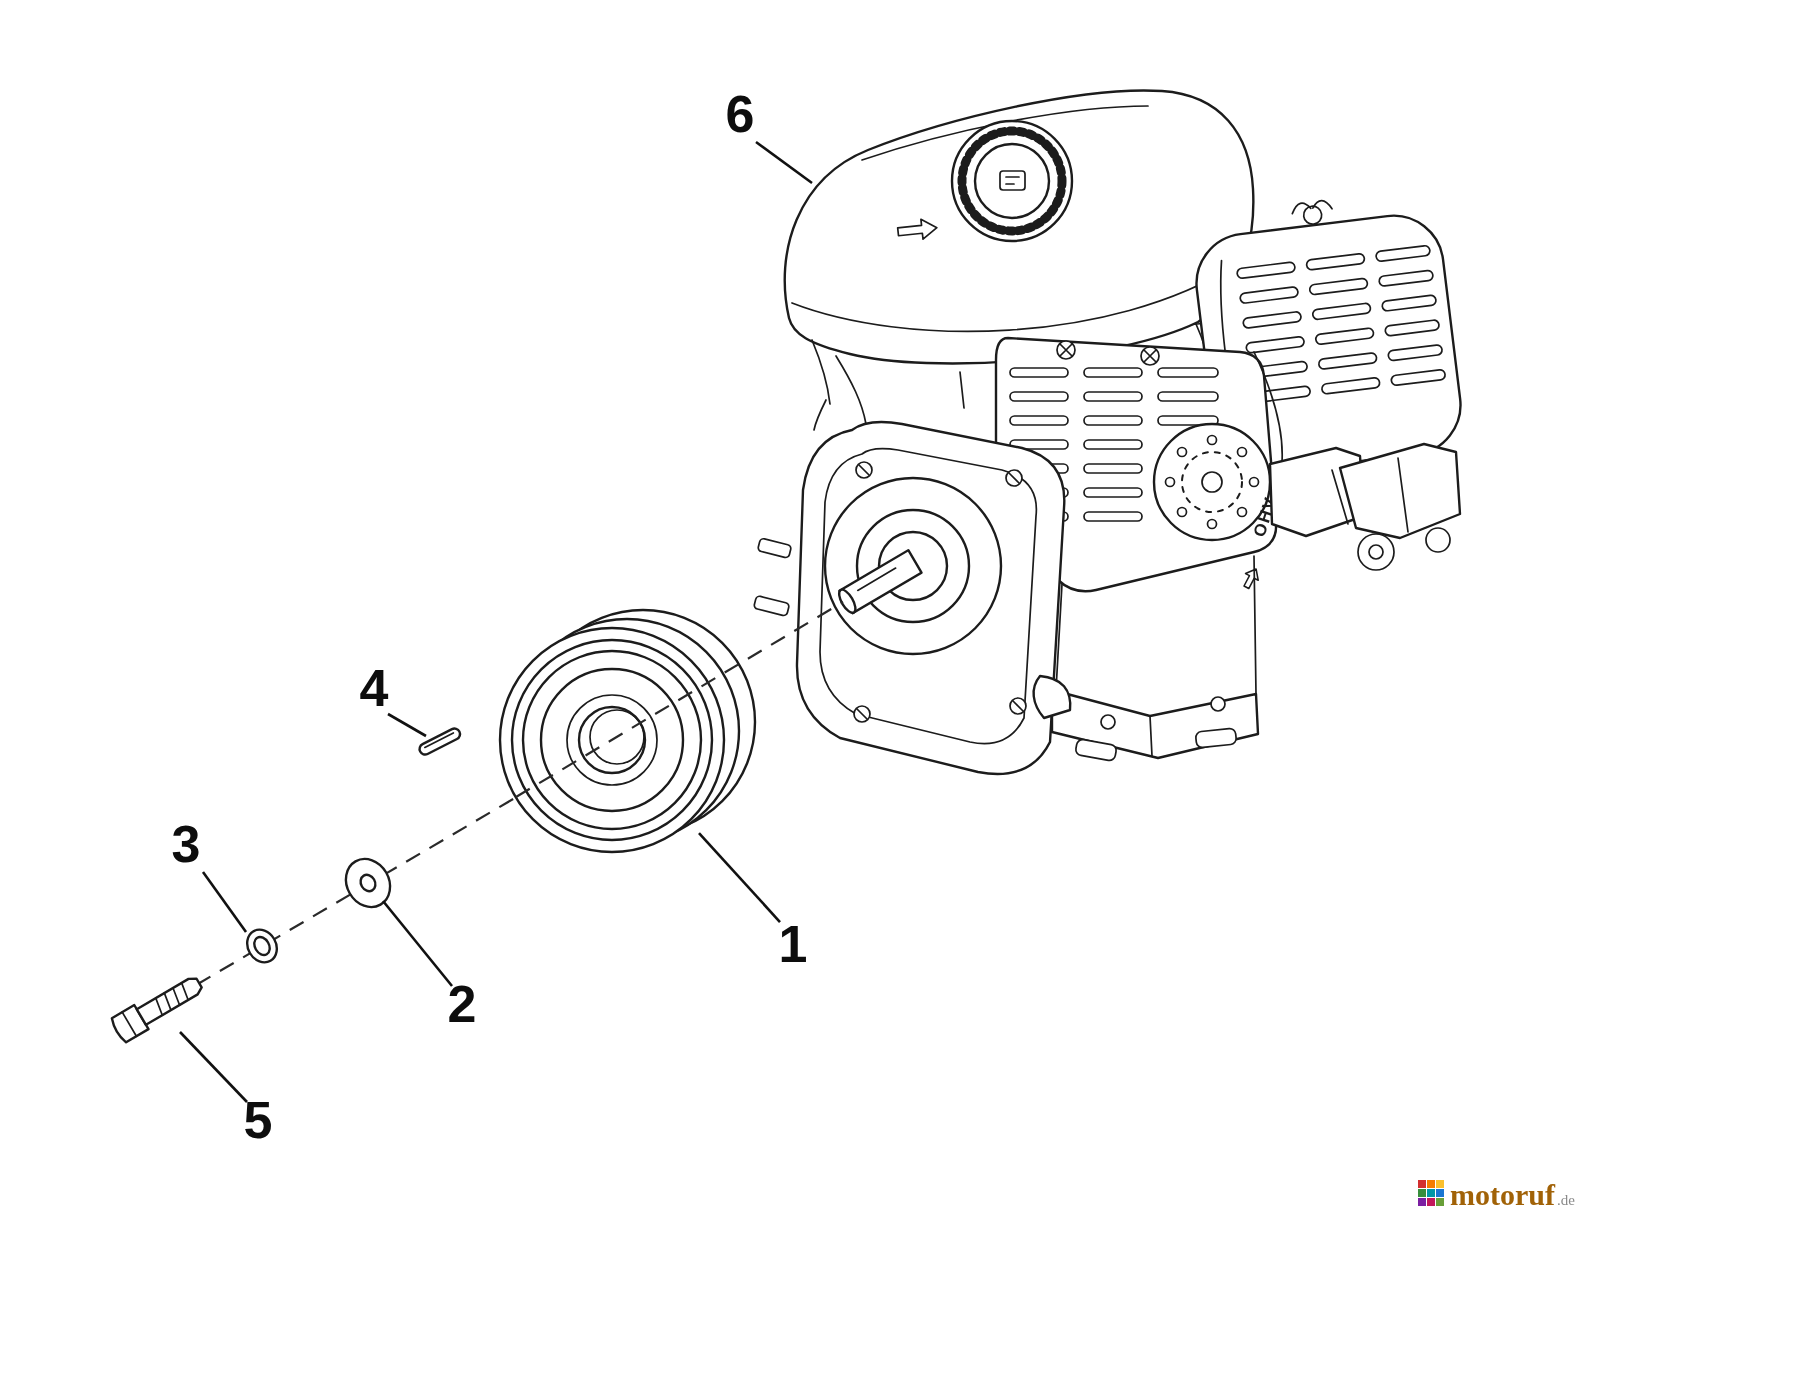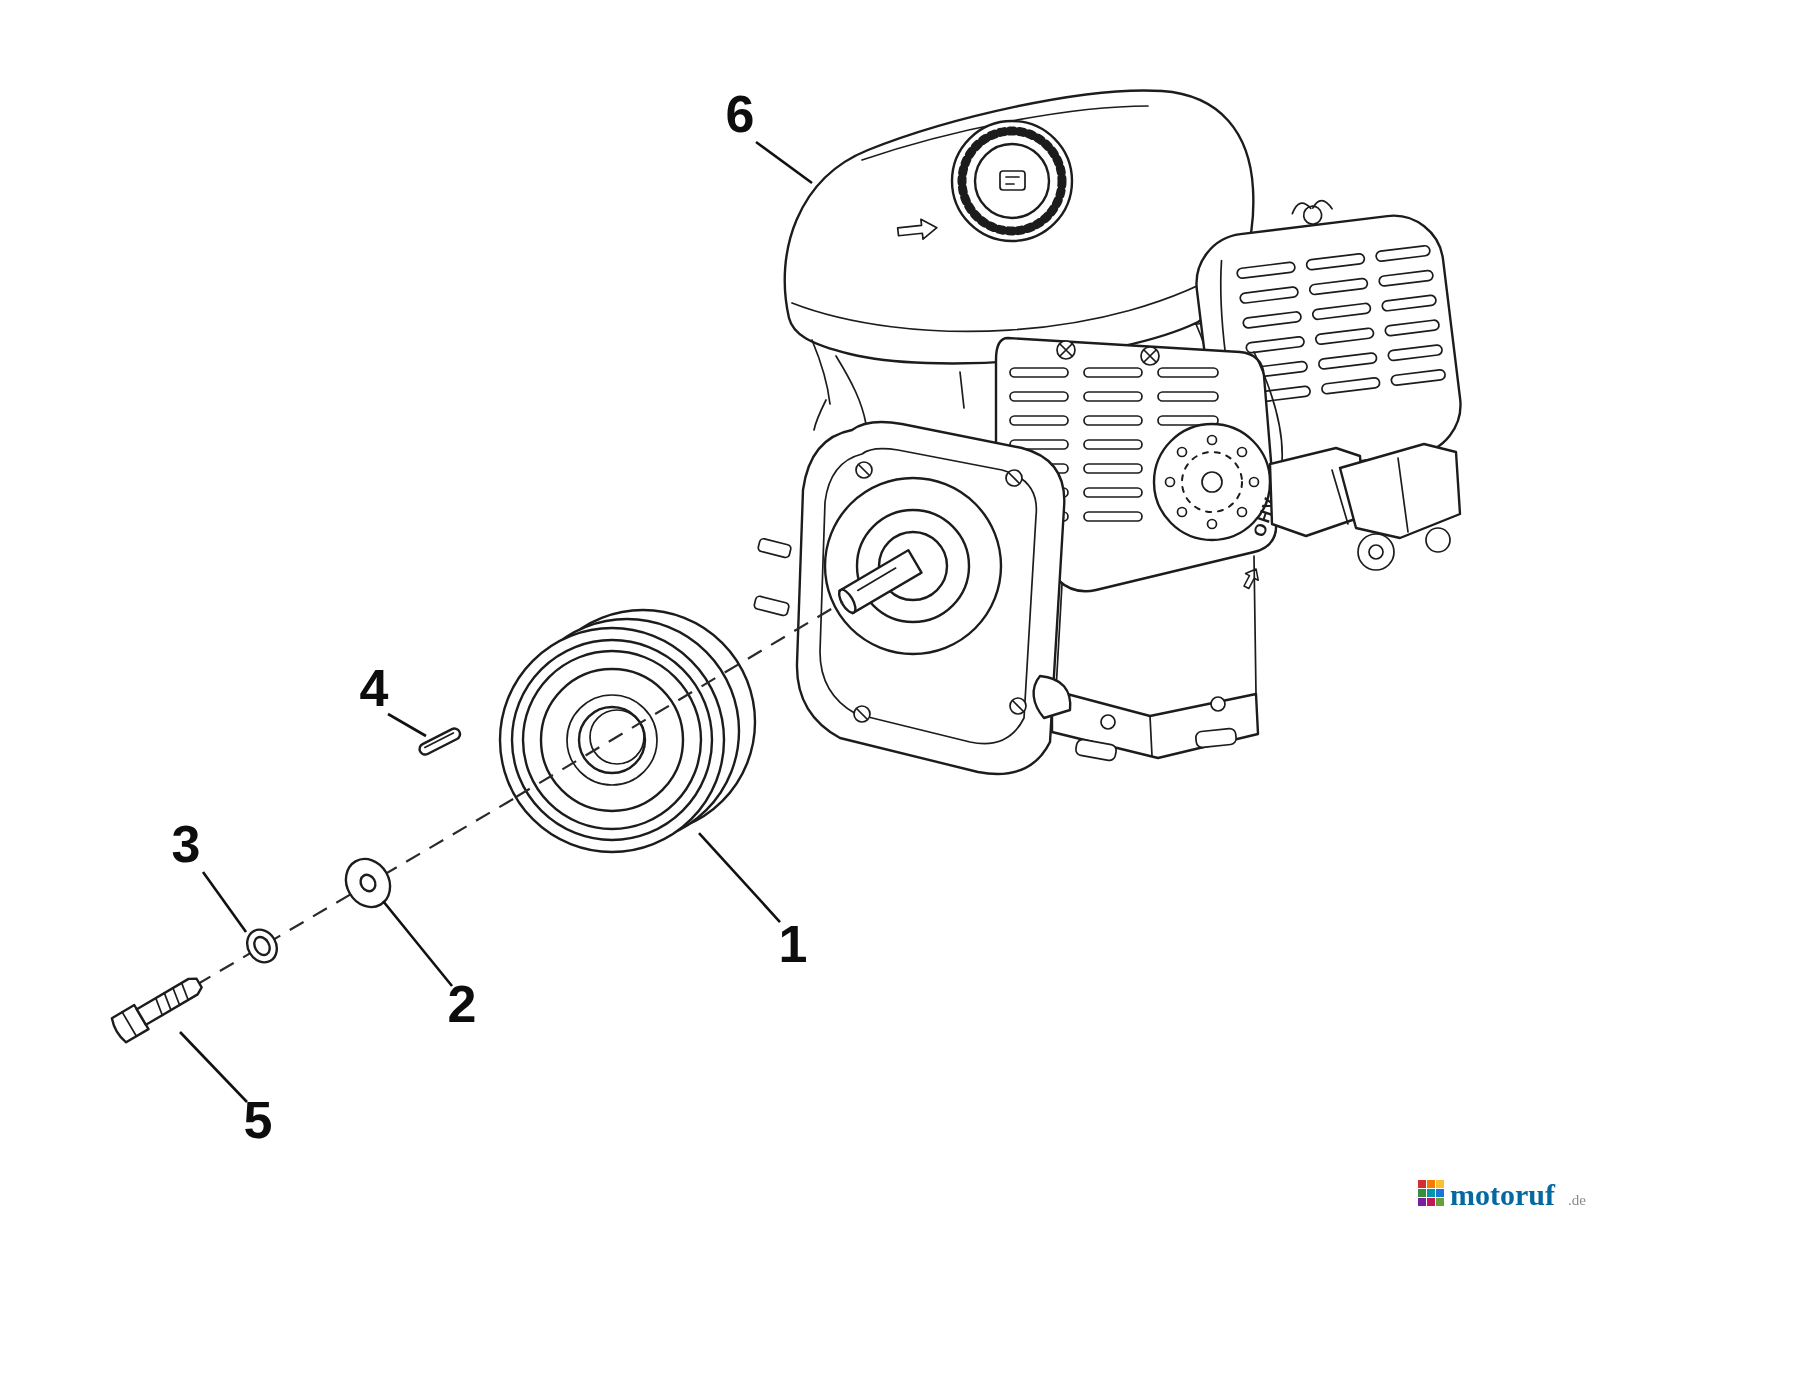--- a/index.html
+++ b/index.html
@@ -16,21 +16,21 @@
   .dash { stroke:#2a2a2a; fill:none; stroke-width:2.2; stroke-dasharray:16 11; }
   .leader { stroke:#111; stroke-width:2.6; }
   .num { font:800 52px "Liberation Sans", sans-serif; fill:#0d0d0d; }
   .ohv { font:700 17px "Liberation Sans", sans-serif; fill:var(--line,#1c1c1c); letter-spacing:1.5px; }
 
   
   .watermark { position:absolute; left:1418px; top:1180px; display:flex; align-items:flex-end; gap:6px; }
   .mosaic { display:grid; grid-template-columns:repeat(3,8px); grid-auto-rows:8px; gap:1px; margin-bottom:5px; }
   .mosaic i { display:block; }
   .brand { font:700 30px "Liberation Serif", serif; line-height:1; }
-  .tld { font:400 15px "Liberation Serif", serif; line-height:1.4; margin-left:13px; }
+  .tld { font:400 15px "Liberation Serif", serif; line-height:1.4; margin-left:2px; }
 </style>
 </head>
 <body>
 
 <div class="stage">
 <svg class="diagram" width="1800" height="1390" viewBox="0 0 1800 1390">
 
   <g>
 
     <g class="o t1">
@@ -260,15 +260,15 @@
         <i style="background: rgb(211, 47, 47);"></i>
         <i style="background: rgb(245, 124, 0);"></i>
         <i style="background: rgb(251, 192, 45);"></i>
         <i style="background: rgb(56, 142, 60);"></i>
         <i style="background: rgb(0, 151, 167);"></i>
         <i style="background: rgb(25, 118, 210);"></i>
         <i style="background: rgb(123, 31, 162);"></i>
         <i style="background: rgb(194, 24, 91);"></i>
         <i style="background: rgb(104, 159, 56);"></i>
       </div>
-  <div class="wordmark"><span class="brand" style="color: #0369a1;">motoruf</span><span class="tld" style="color: rgb(138, 138, 138);">.de</span></div>
+  <div class="wordmark"><span class="brand" style="color: #a16207;">motoruf</span><span class="tld" style="color: rgb(138, 138, 138);">.de</span></div>
 </div>
 </div>
 
 </body></html>

